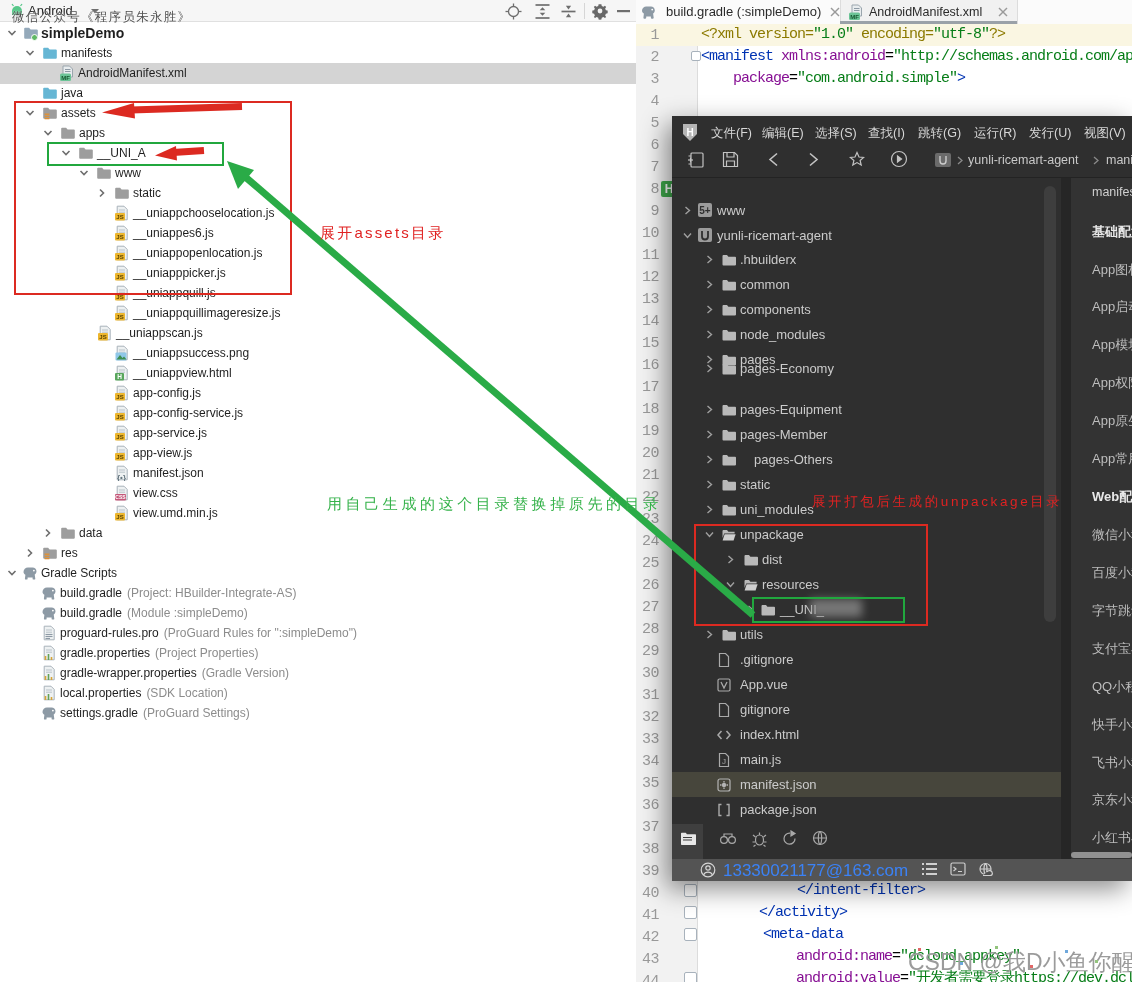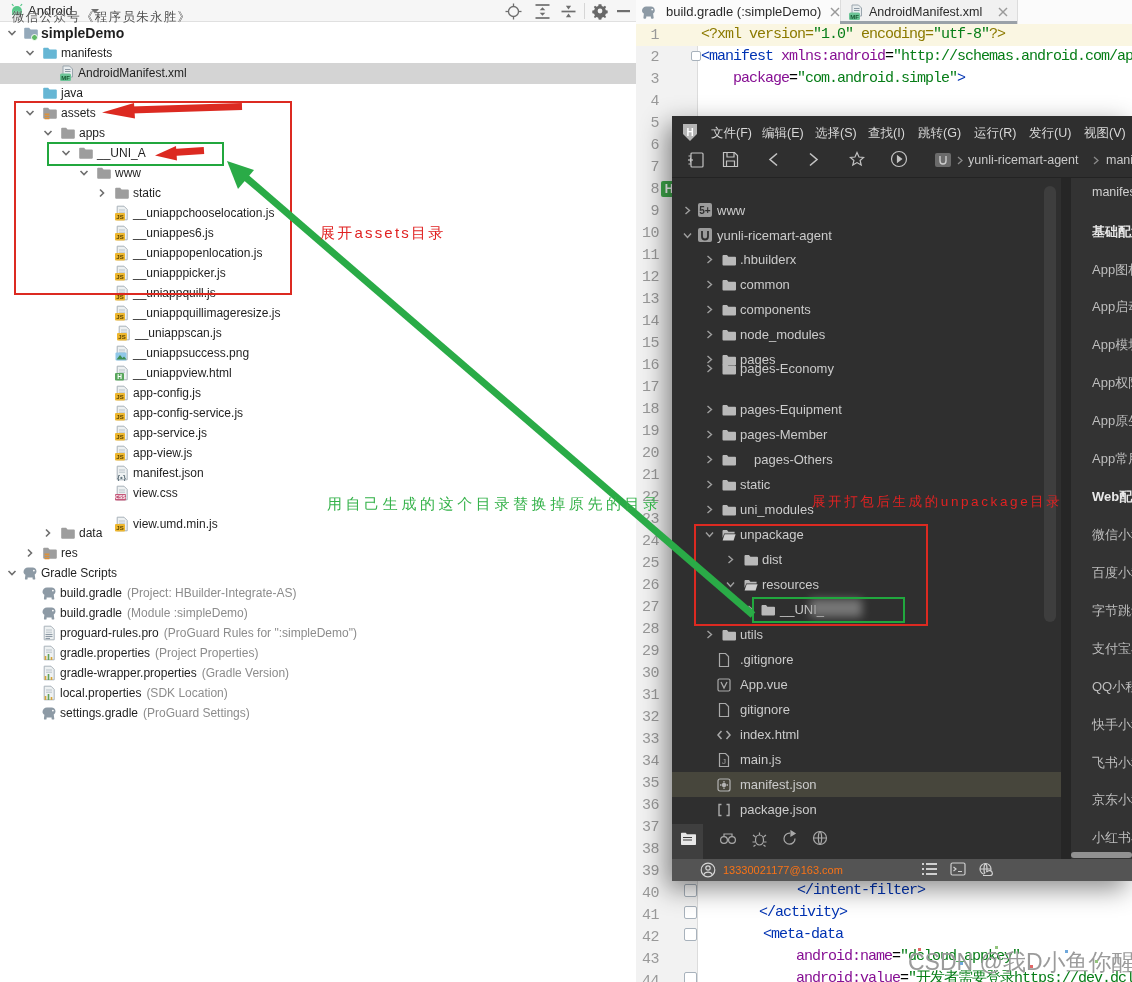--- a/index.html
+++ b/index.html
@@ -288,21 +288,21 @@
         <use href="#fjs"></use>
       </svg>
       <span class="lbl">__uniappquill.js</span>
     </div>
 <div class="ar" style="left:114px;top:303px">
       <svg width="16" height="16">
         <use href="#fjs"></use>
       </svg>
       <span class="lbl">__uniappquillimageresize.js</span>
     </div>
-<div class="ar" style="left:116px;top:323px">
+<div class="ar" style="left:97px;top:323px">
       <svg width="16" height="16">
         <use href="#fjs"></use>
       </svg>
       <span class="lbl">__uniappscan.js</span>
     </div>
 <div class="ar" style="left:114px;top:343px">
       <svg width="16" height="16">
         <use href="#fpng"></use>
       </svg>
       <span class="lbl">__uniappsuccess.png</span>
@@ -342,21 +342,21 @@
         <use href="#fjson"></use>
       </svg>
       <span class="lbl">manifest.json</span>
     </div>
 <div class="ar" style="left:114px;top:483px">
       <svg width="16" height="16">
         <use href="#fcss"></use>
       </svg>
       <span class="lbl">view.css</span>
     </div>
-<div class="ar" style="left:114px;top:514px">
+<div class="ar" style="left:114px;top:503px">
       <svg width="16" height="16">
         <use href="#fjs"></use>
       </svg>
       <span class="lbl">view.umd.min.js</span>
     </div>
 <div class="ar" style="left:42px;top:523px">
       <svg width="12" height="12">
         <use href="#cr"></use>
       </svg>
       <svg width="16" height="16" style="margin-left:6px;color:#9d9d9d">
@@ -862,21 +862,21 @@
       <circle cx="9" cy="8" r="6.5"></circle>
       <path d="M2.5 8h13M9 1.5c-2.2 1.8-2.2 11.2 0 13M9 1.5c2.2 1.8 2.2 11.2 0 13"></path>
     </svg>
 
 <div style="position:absolute;left:0;top:743px;width:460px;height:22px;background:#545454"></div>
 <svg style="position:absolute;left:28px;top:746px" width="16" height="16" viewBox="0 0 16 16" fill="none" stroke="#d6d6d6" stroke-width="1.2">
       <circle cx="8" cy="8" r="6.8"></circle>
       <circle cx="8" cy="6" r="2.2"></circle>
       <path d="M3.5 13a5 5 0 0 1 9 0"></path>
     </svg>
-<div style="position:absolute;left:51px;top:745px;font-size:11px;color:#f97316;line-height:19px">13330021177@163.com</div>
+<div style="position:absolute;left:51px;top:745px;font-size:17px;color:#3b82f6;line-height:19px">13330021177@163.com</div>
 <svg style="position:absolute;left:250px;top:747px" width="15" height="13" viewBox="0 0 15 13" fill="#cfcfcf">
       <rect x="0" y="0" width="2" height="2"></rect>
       <rect x="4" y="0" width="11" height="2"></rect>
       <rect x="0" y="5" width="2" height="2"></rect>
       <rect x="4" y="5" width="11" height="2"></rect>
       <rect x="0" y="10" width="2" height="2"></rect>
       <rect x="4" y="10" width="11" height="2"></rect>
     </svg>
 <svg style="position:absolute;left:278px;top:746px" width="16" height="14" viewBox="0 0 16 14" fill="none" stroke="#cfcfcf" stroke-width="1.2">
       <rect x="1" y="1" width="14" height="12" rx="1.5"></rect>

